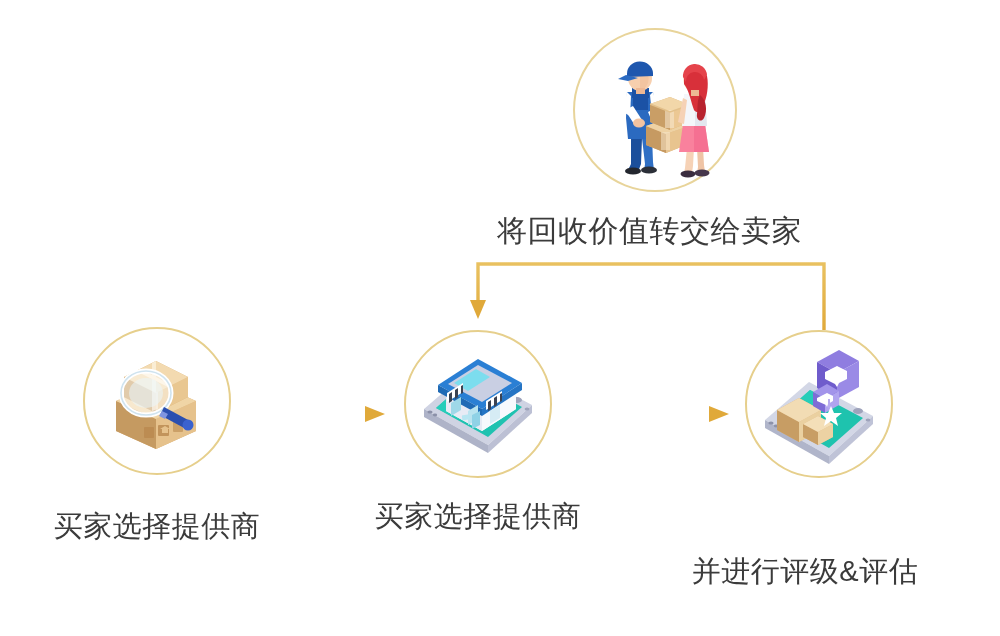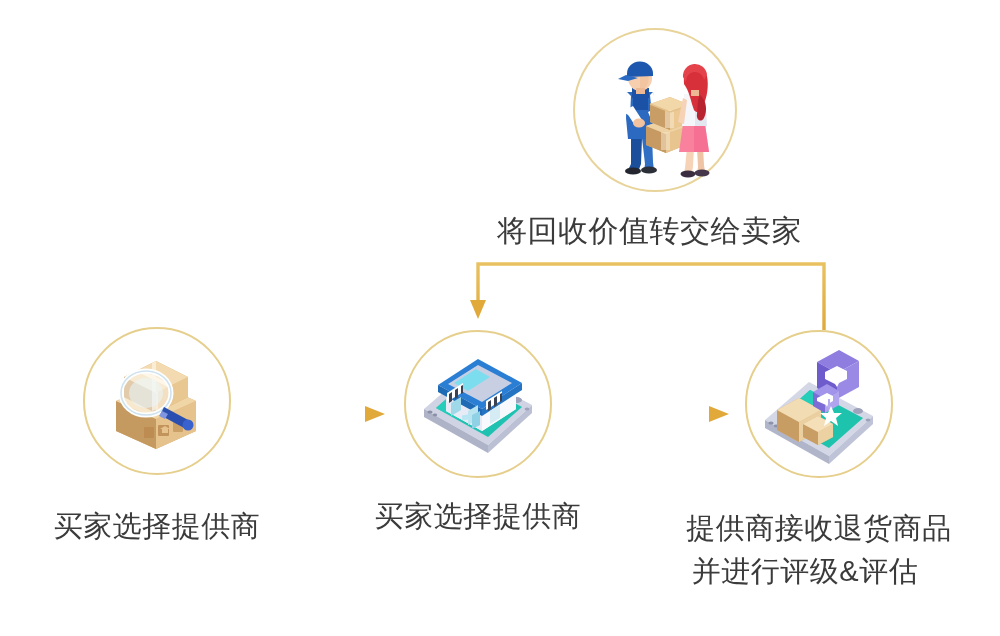--- a/index.html
+++ b/index.html
@@ -309,16 +309,15 @@
         <path d="M70,59 L84,51 L84,65 L70,73 Z" fill="#b0a4ef"></path>
         <path d="M62,58 L72,53 L78,56 L78,61 L73,64 L72,67 L71,65 L62,61 Z" fill="#ffffff"></path>
 
         <path d="M62,74 L76,66 L88,73 L74,81 Z" fill="#9b8ae6" opacity="0.0"></path>
         <polygon points="76,66 79,73 87,73 81,78 83,86 76,81 69,86 71,78 65,73 73,73" fill="#ffffff"></polygon>
 
         <path d="M74,59 L74,68" stroke="#b7abef" stroke-width="2"></path>
       </svg>
     </div>
   </div>
-  <div class="label label-2line" style="left:644px; top:508px; width:350px;">提供商接收退货商品</div>
   <div class="label label-2line" style="left:630px; top:551px; width:350px;">并进行评级&amp;评估</div>
 
 </div>
 
 </body></html>

